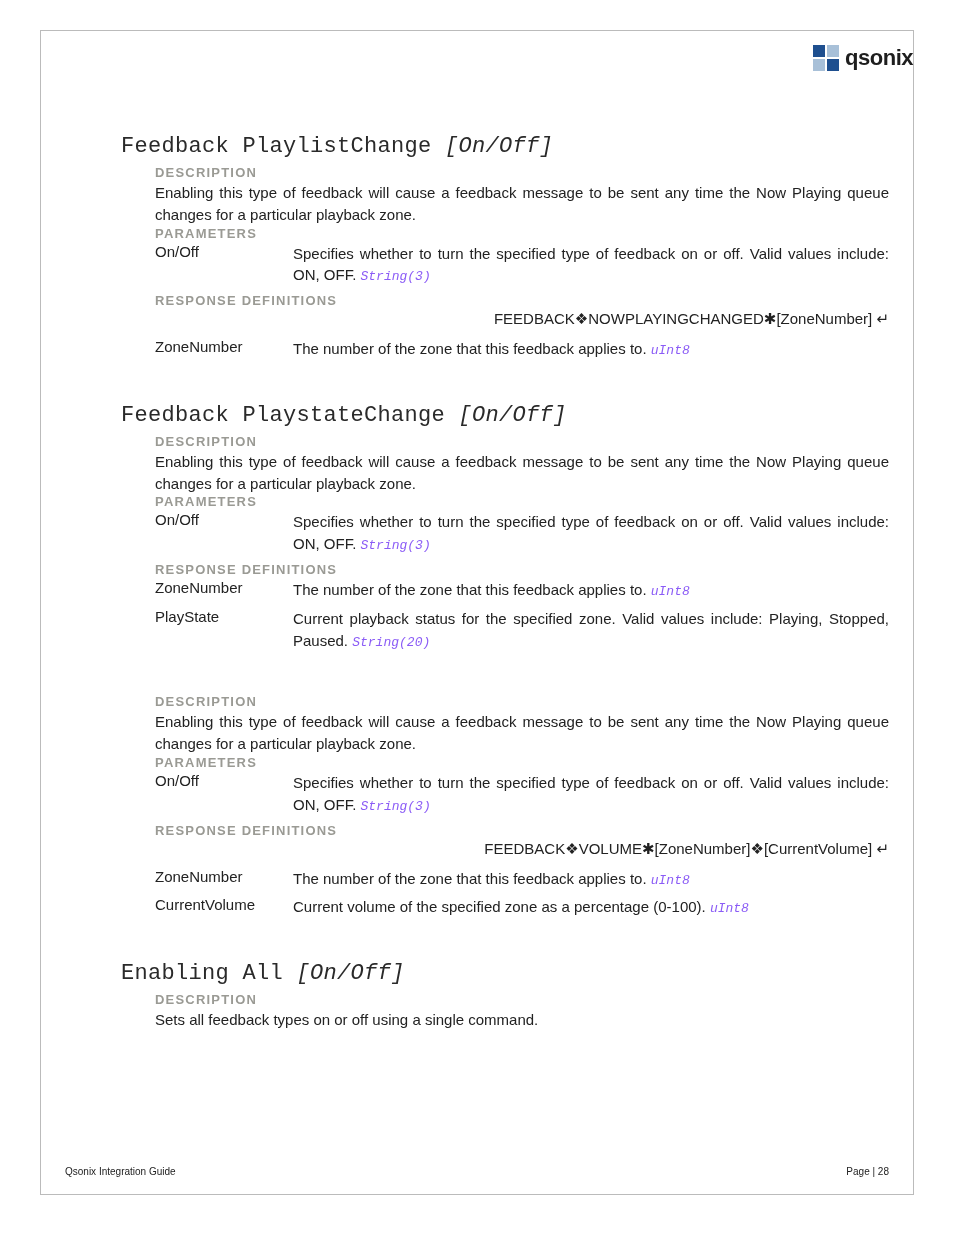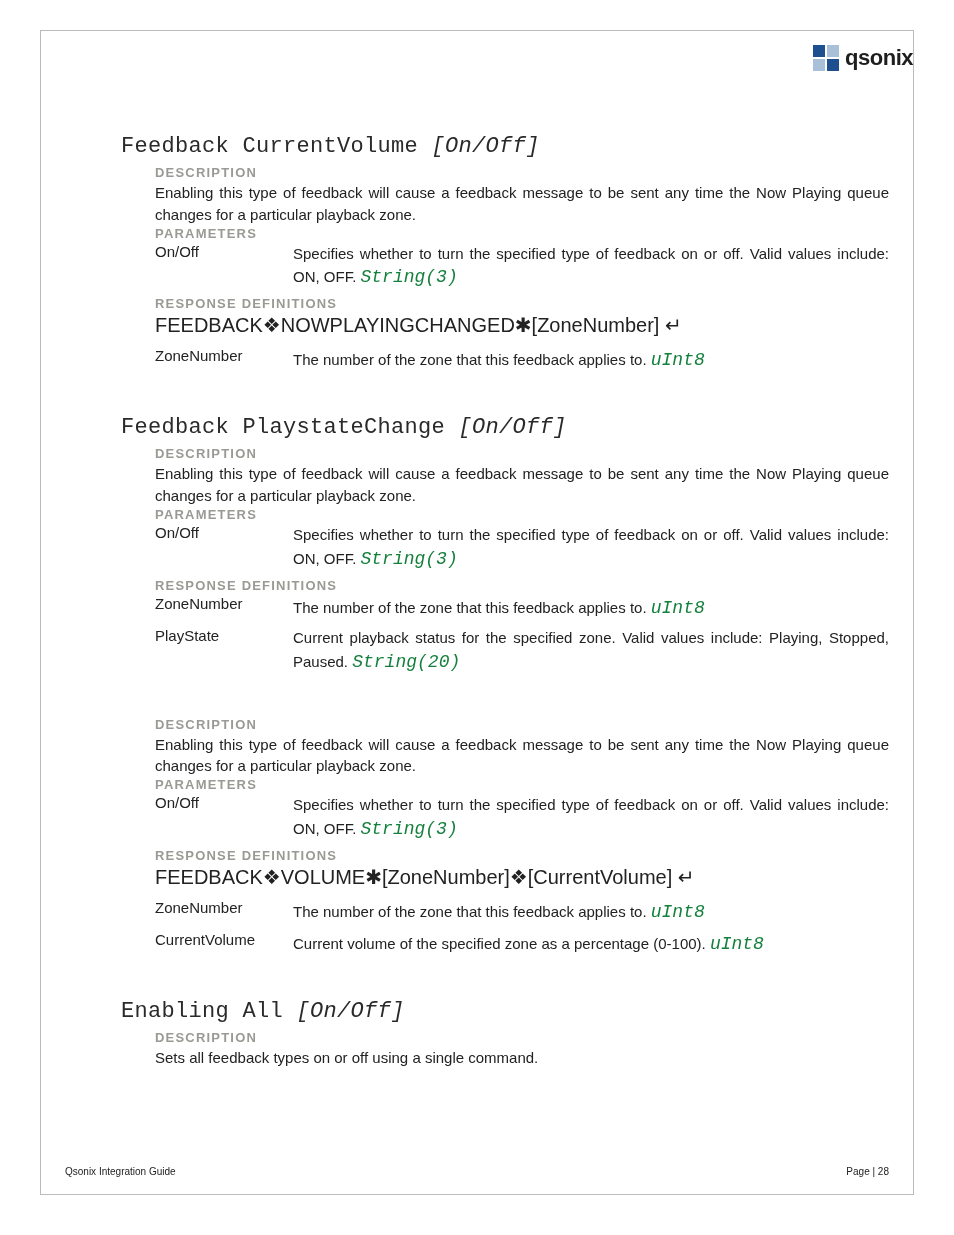--- a/index.html
+++ b/index.html
@@ -93,26 +93,27 @@
   }
   .param-desc {
     flex: 1;
     font-size: 15px;
     line-height: 1.45;
     text-align: justify;
   }
   .type-ann {
     font-family: 'Courier New', monospace;
     font-style: italic;
-    color: #15803d;
-    font-size: 18px;
+    color: #8b5cf6;
+    font-size: 13px;
   }
   .resp-def {
-    font-size: 20px;
+    font-size: 15px;
     margin-bottom: 10px;
+    text-align: right;
   }
   .footer {
     position: absolute;
     left: 24px;
     right: 24px;
     bottom: 17px;
     display: flex;
     justify-content: space-between;
     font-size: 10px;
   }
@@ -128,21 +129,21 @@
         <div class="lb1"></div>
           <div class="lb2"></div>
           <div class="lb3"></div>
           <div class="lb4"></div>
       </div>
       <div class="logo-text">qsonix</div>
     </div>
 
     <div class="content" id="content">
         <div class="section">
-          <h2 class="cmd-title"><span>Feedback CurrentVolume </span><span class="arg">[On/Off]</span></h2>
+          <h2 class="cmd-title"><span>Feedback PlaylistChange </span><span class="arg">[On/Off]</span></h2>
           <div class="sub">
             <div class="label">DESCRIPTION</div>
             <div class="desc-text">Enabling this type of feedback will cause a feedback message to be sent any time the Now Playing queue changes for a particular playback zone.</div>
             <div class="label">PARAMETERS</div>
             <div class="param-row">
               <div class="param-name">On/Off</div>
               <div class="param-desc"><span>Specifies whether to turn the specified type of feedback on or off.  Valid values include:  ON, OFF. </span><span class="type-ann">String(3)</span></div>
             </div>
             <div class="label">RESPONSE DEFINITIONS</div>
             <div class="resp-def">FEEDBACK❖NOWPLAYINGCHANGED✱[ZoneNumber] ↵</div>

